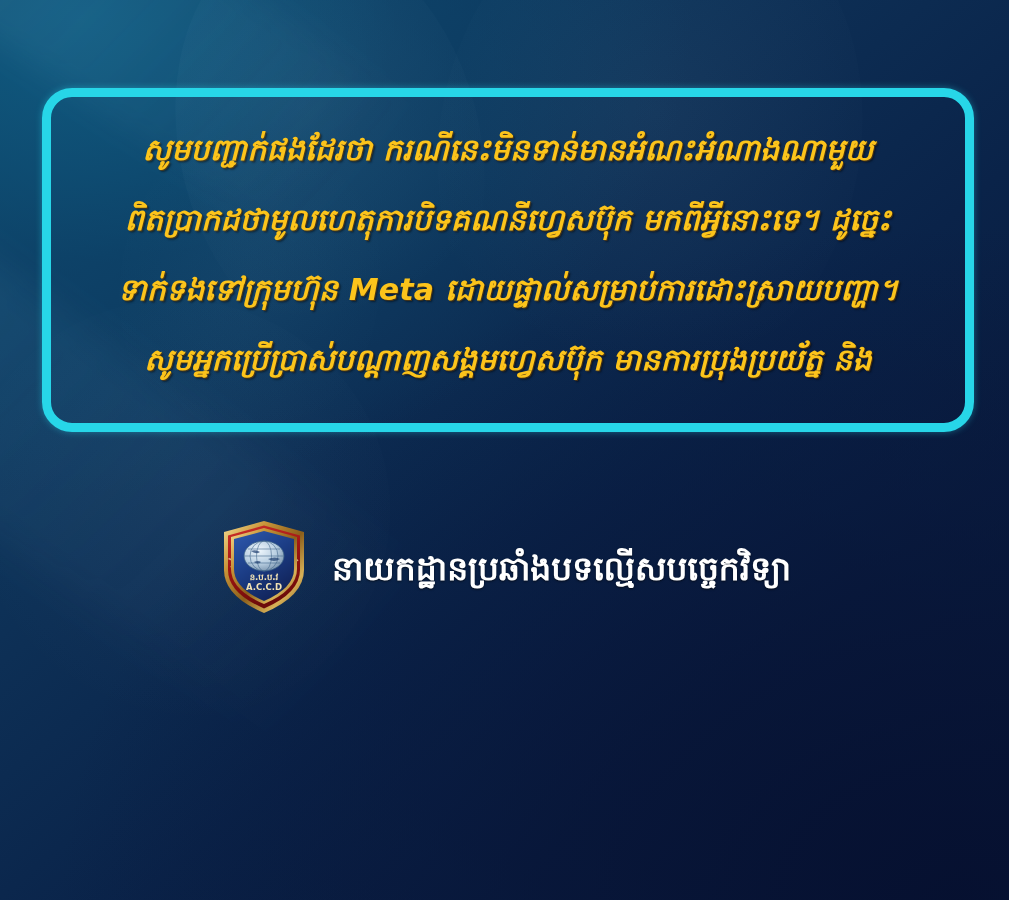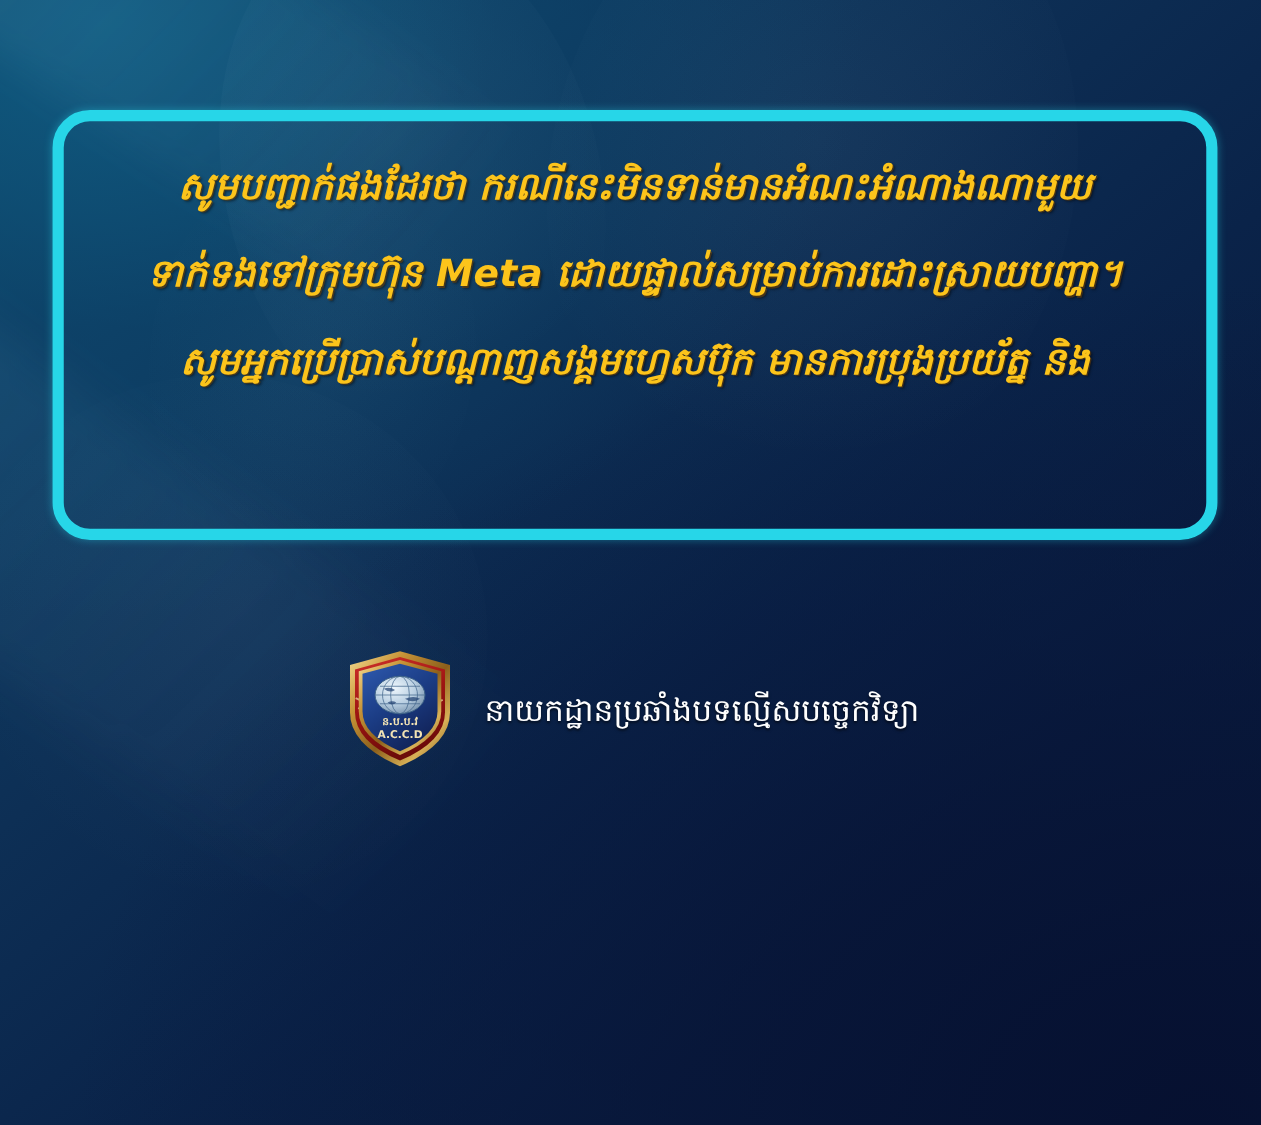--- a/index.html
+++ b/index.html
@@ -118,22 +118,22 @@
     flex: 0 0 auto;
   }
   #footer-text {
     display: flex;
     flex-direction: column;
     align-items: center;
     margin-top: 4px;
   }
   #footer-title-km {
     color: #ffffff;
-    font-size: 25px;
-    font-weight: normal;
+    font-size: 33px;
+    font-weight: bold;
     line-height: 1.18;
     white-space: nowrap;
     text-shadow: 0 1px 2px rgba(0,0,0,0.6);
   }
   #footer-title-en {
     color: #f2f4f8;
     font-size: 20px;
     font-weight: bold;
     letter-spacing: 1.1px;
     white-space: nowrap;
@@ -149,20 +149,21 @@
   <div class="wm wm-a"></div>
   <div class="wm wm-b"></div>
   <div class="wm wm-c"></div>
   <div class="wm wm-d"></div>
   <div class="wm-streak"></div>
   <div class="wm-streak2"></div>
 
   <div id="message-card">
     <div id="message-body">
       <div class="msg-line">សូមបញ្ជាក់ផងដែរថា  ករណីនេះមិនទាន់មានអំណះអំណាងណាមួយ</div>
+      <div class="msg-line">ពិតប្រាកដថាមូលហេតុការបិទគណនីហ្វេសប៊ុក មកពីអ្វីនោះទេ។ ដូច្នេះ</div>
       <div class="msg-line">ទាក់ទងទៅក្រុមហ៊ុន Meta ដោយផ្ទាល់សម្រាប់ការដោះស្រាយបញ្ហា។</div>
       <div class="msg-line">សូមអ្នកប្រើប្រាស់បណ្តាញសង្គមហ្វេសប៊ុក   មានការប្រុងប្រយ័ត្ន   និង</div>
     </div>
   </div>
 
   <div id="footer-lockup">
 
     <svg id="agency-badge" viewBox="0 0 92 98">
       <defs>
         <linearGradient id="goldGrad" x1="0" y1="0" x2="1" y2="1">

